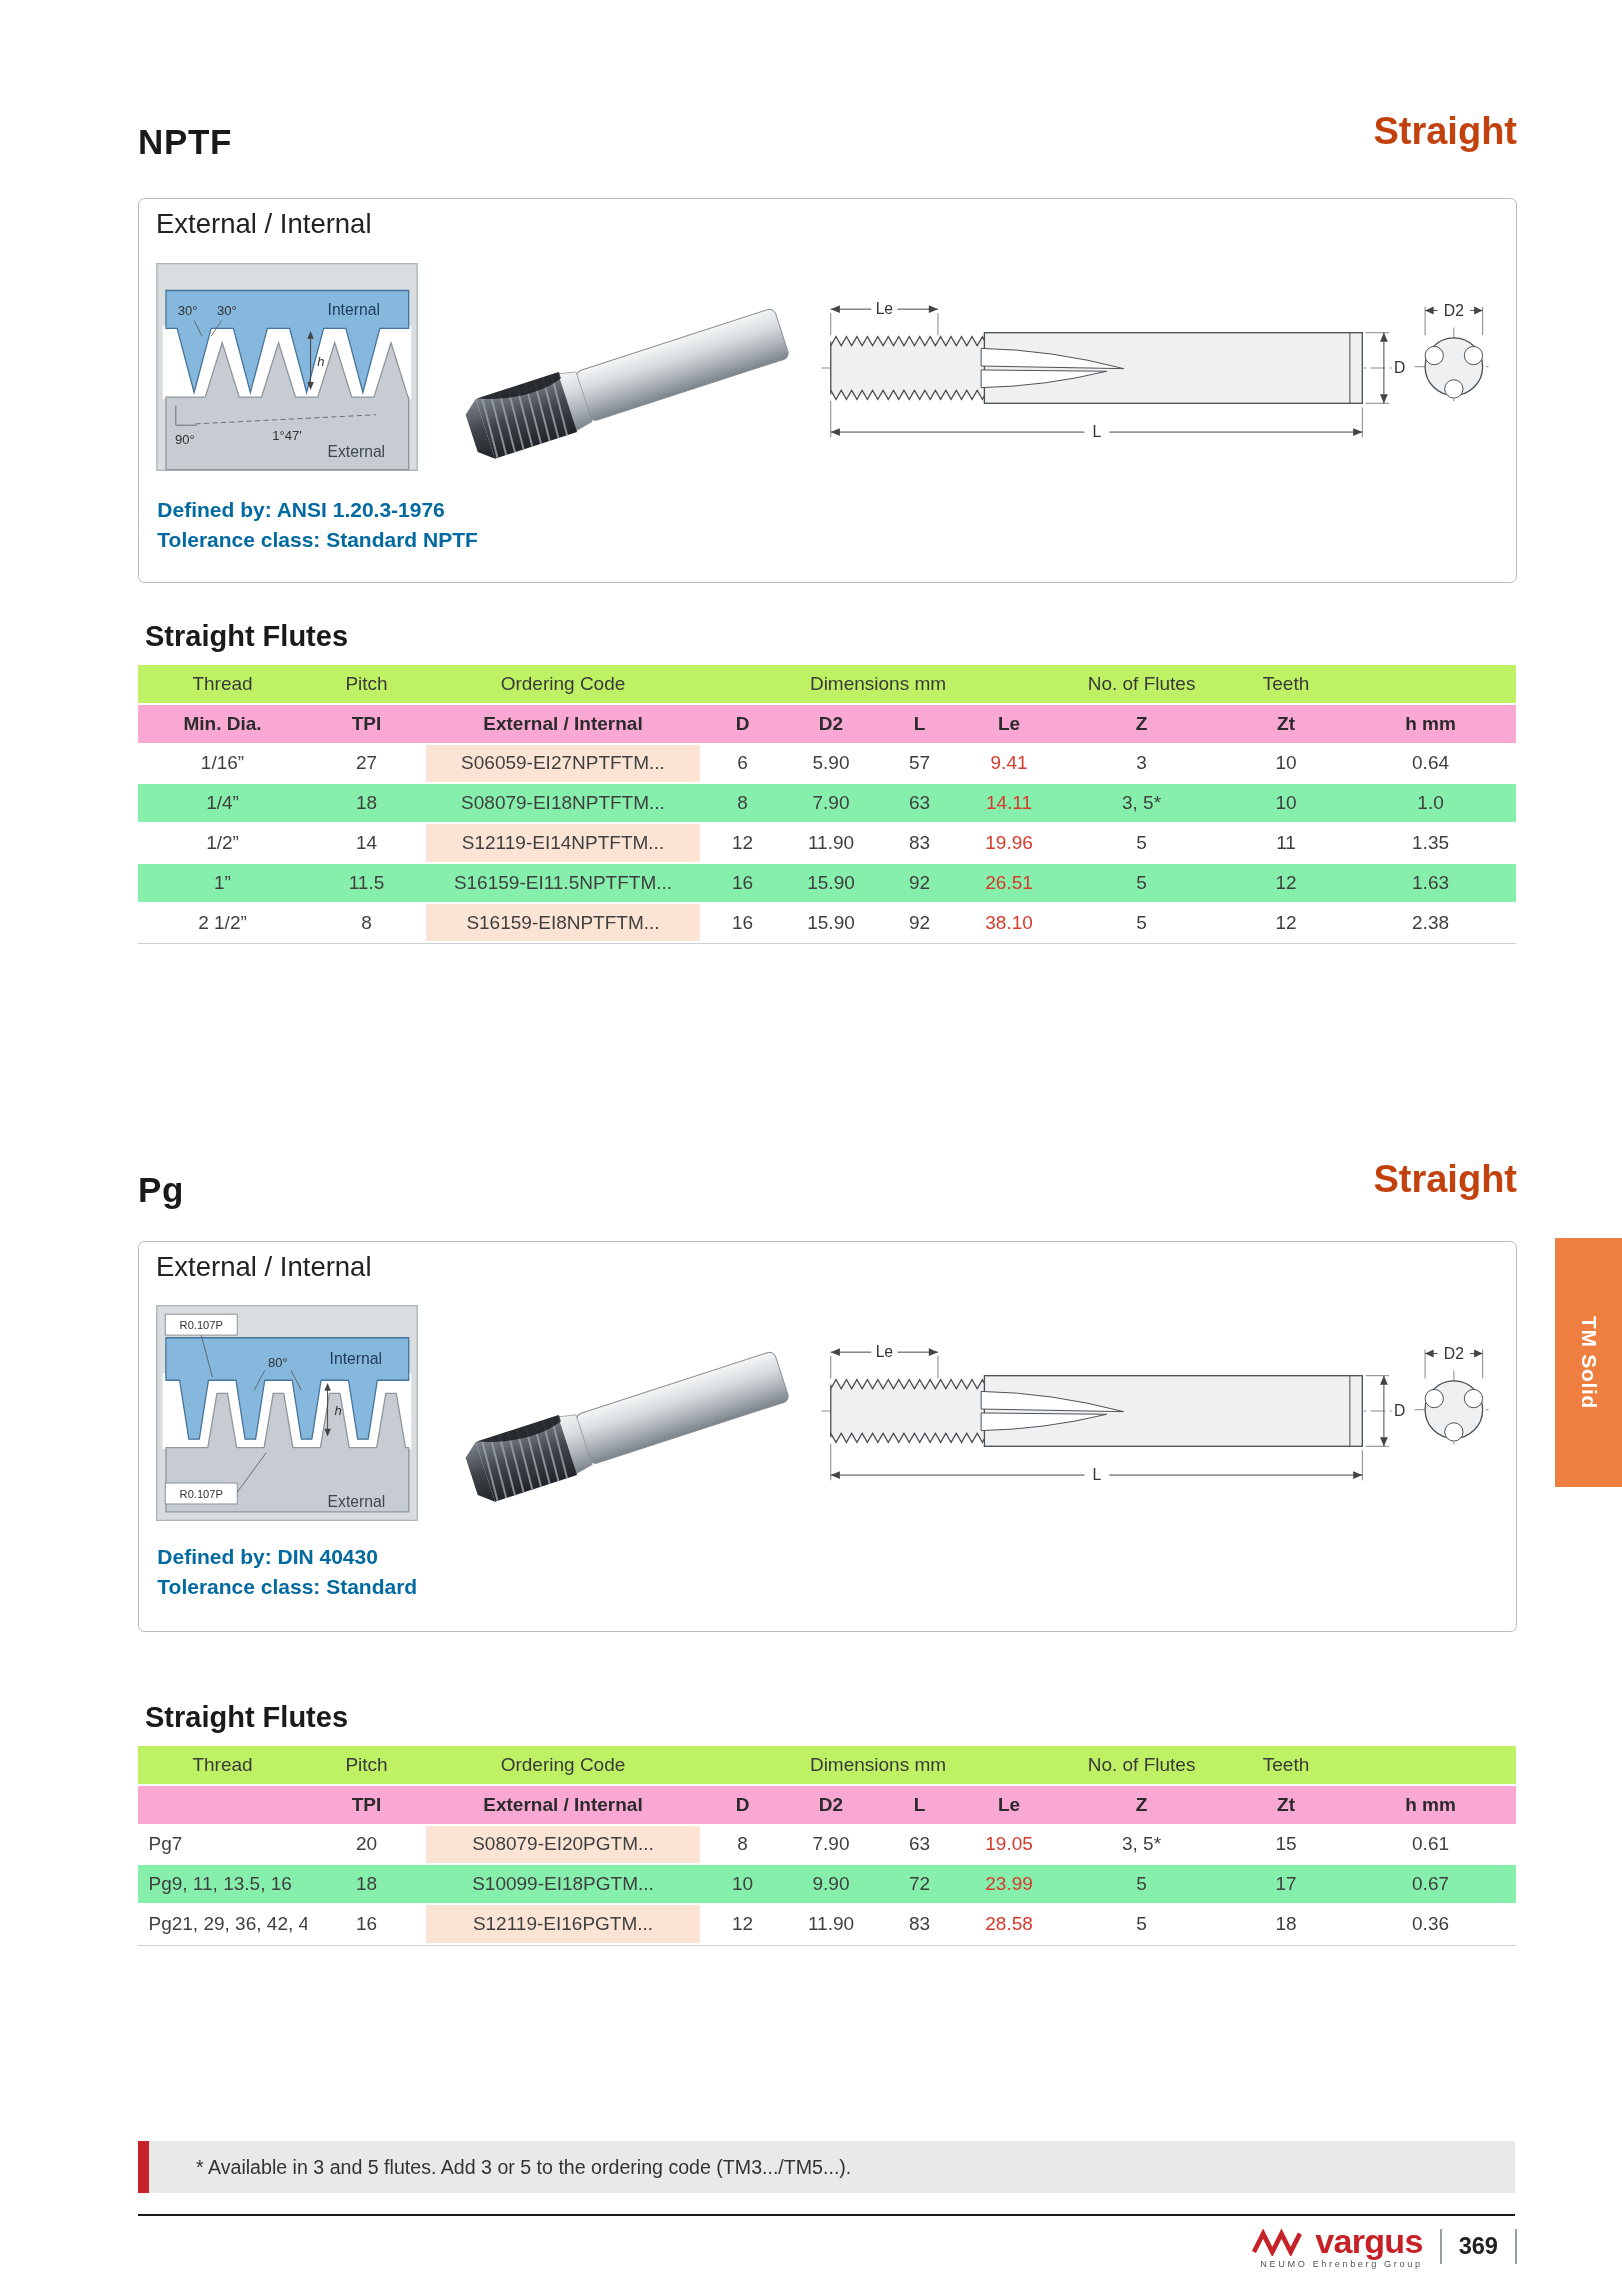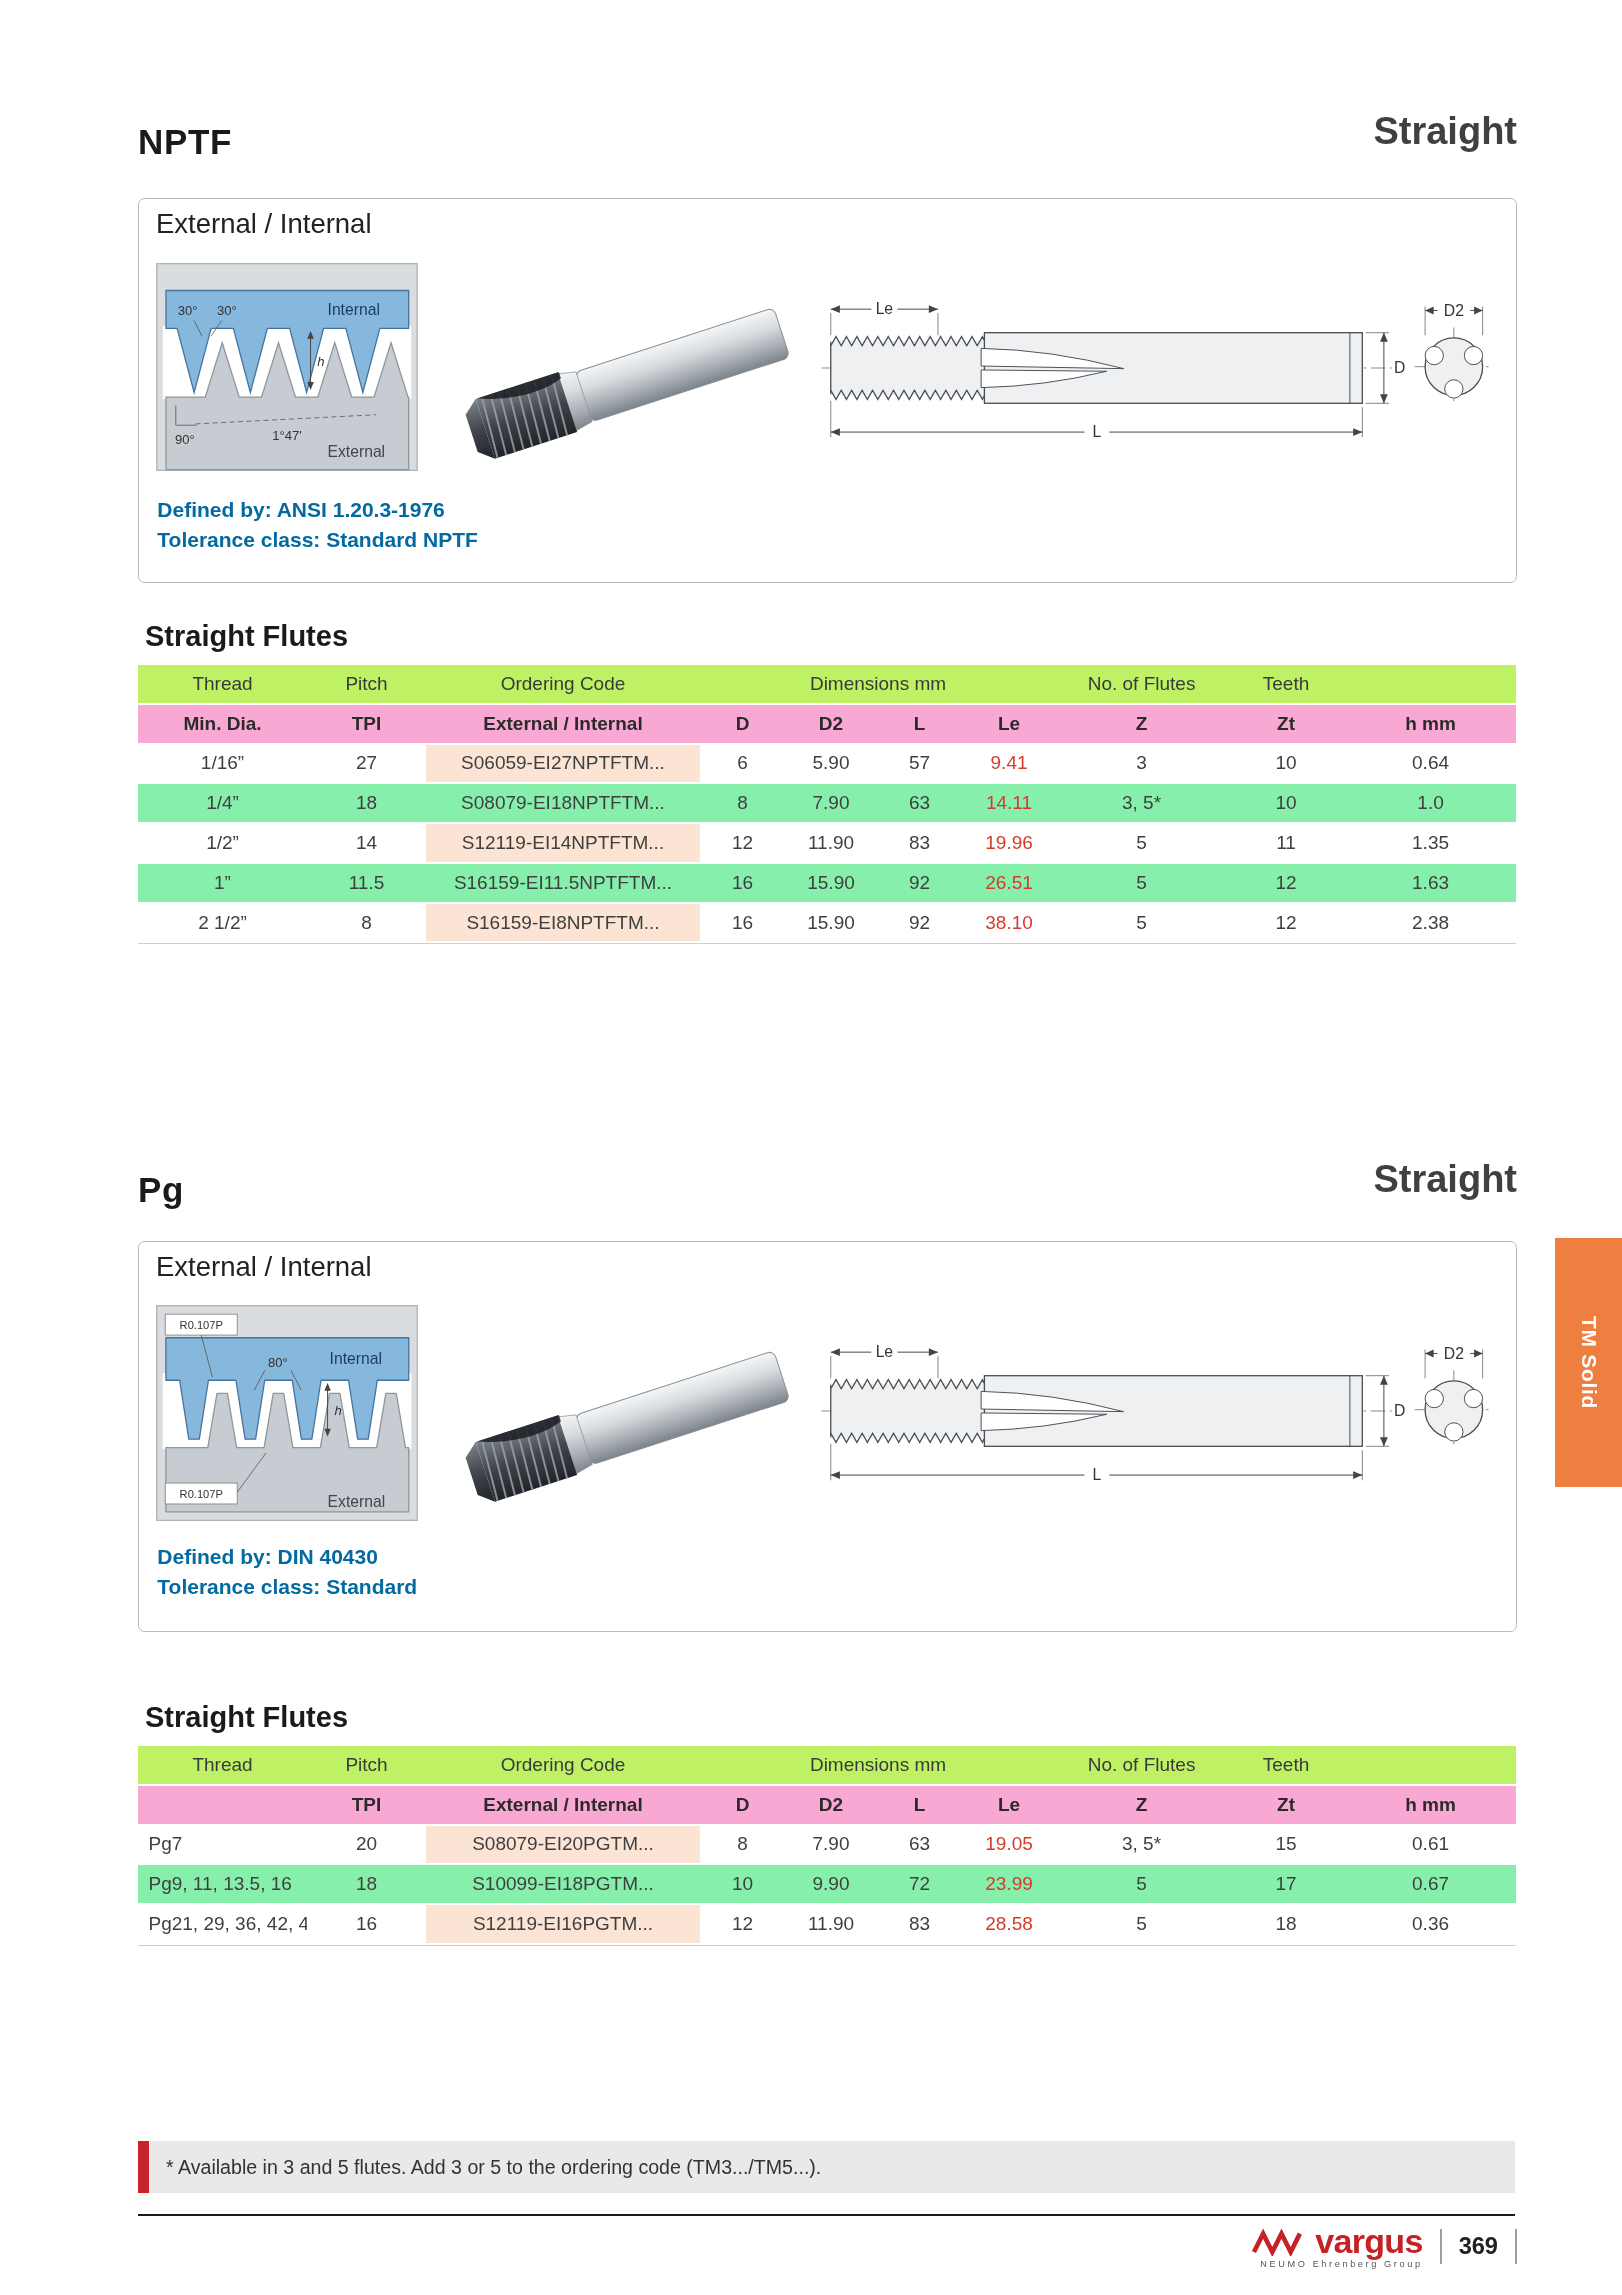--- a/index.html
+++ b/index.html
@@ -2,21 +2,21 @@
 <html style="font-size:10.5px"><head>
 <meta charset="utf-8">
 <style>
   html,body{margin:0;padding:0;background:#fff;}
   .page{
     position:relative;width:1623px;height:2295px;background:#ffffff;
     font-family:"Liberation Sans", sans-serif;color:#333;overflow:hidden;
   }
   
   .sec-title{position:absolute;left:138px;font-size:35px;font-weight:bold;color:#1a1a1a;letter-spacing:0.7px;}
-  .sec-variant{position:absolute;right:106px;font-size:38px;font-weight:bold;color:#404040;}
+  .sec-variant{position:absolute;right:106px;font-size:38px;font-weight:bold;color:#c2410c;}
   .sf-title{position:absolute;left:145px;font-size:29px;font-weight:bold;color:#1a1a1a;}
   
   .box{position:absolute;left:138px;width:1377px;border:1.3px solid #b7babd;border-radius:6.5px;background:#fff;}
   .box-title{position:absolute;top:9.2px;left:17px;font-size:27.5px;color:#222;}
   .defined{position:absolute;left:18.3px;font-size:21px;font-weight:bold;color:#0369a1;line-height:1.45;}
   .diag{position:absolute;}
   .photo{position:absolute;}
   .drawing{position:absolute;}
   
   table.spec{position:absolute;left:138px;width:1377px;border-collapse:separate;border-spacing:0;
@@ -31,21 +31,21 @@
   table.spec .red{color:#d63a2b;}
   table.spec td.left{text-align:left;padding-left:10.5px;}
   
   .side-tab{position:absolute;right:0;top:1238px;width:68px;height:249px;background:#ee7f41;
     display:flex;align-items:center;justify-content:center;}
   .side-tab span{writing-mode:vertical-rl;color:#fff;font-size:21px;font-weight:bold;letter-spacing:0.7px;}
   
   .footnote{position:absolute;left:138px;top:2141px;width:1377px;height:52px;background:#e9e9e9;
     display:flex;align-items:center;}
   .footnote-accent{position:absolute;left:0;top:0;width:10.5px;height:52px;background:#c9232a;}
-  .footnote-text{margin-left:28px;font-size:19.6px;color:#333;}
+  .footnote-text{margin-left:58px;font-size:19.6px;color:#333;}
   
   .footer-rule{position:absolute;left:138px;top:2214px;width:1377px;height:2px;background:#1a1a1a;}
   .footer{position:absolute;right:106px;top:2224px;display:flex;align-items:center;gap:17px;}
   .brand{display:flex;flex-direction:column;align-items:flex-end;}
   .brand-row{display:flex;align-items:center;gap:2.6px;}
   .brand-name{font-size:34px;font-weight:bold;color:#c52127;letter-spacing:-0.7px;line-height:1;}
   .brand-sub{font-size:9.2px;letter-spacing:2.6px;color:#555;margin-top:1.3px;}
   .vsep{width:2px;height:35px;background:#9aa0a5;}
   .page-num{font-size:23.6px;font-weight:bold;color:#222;}
   

